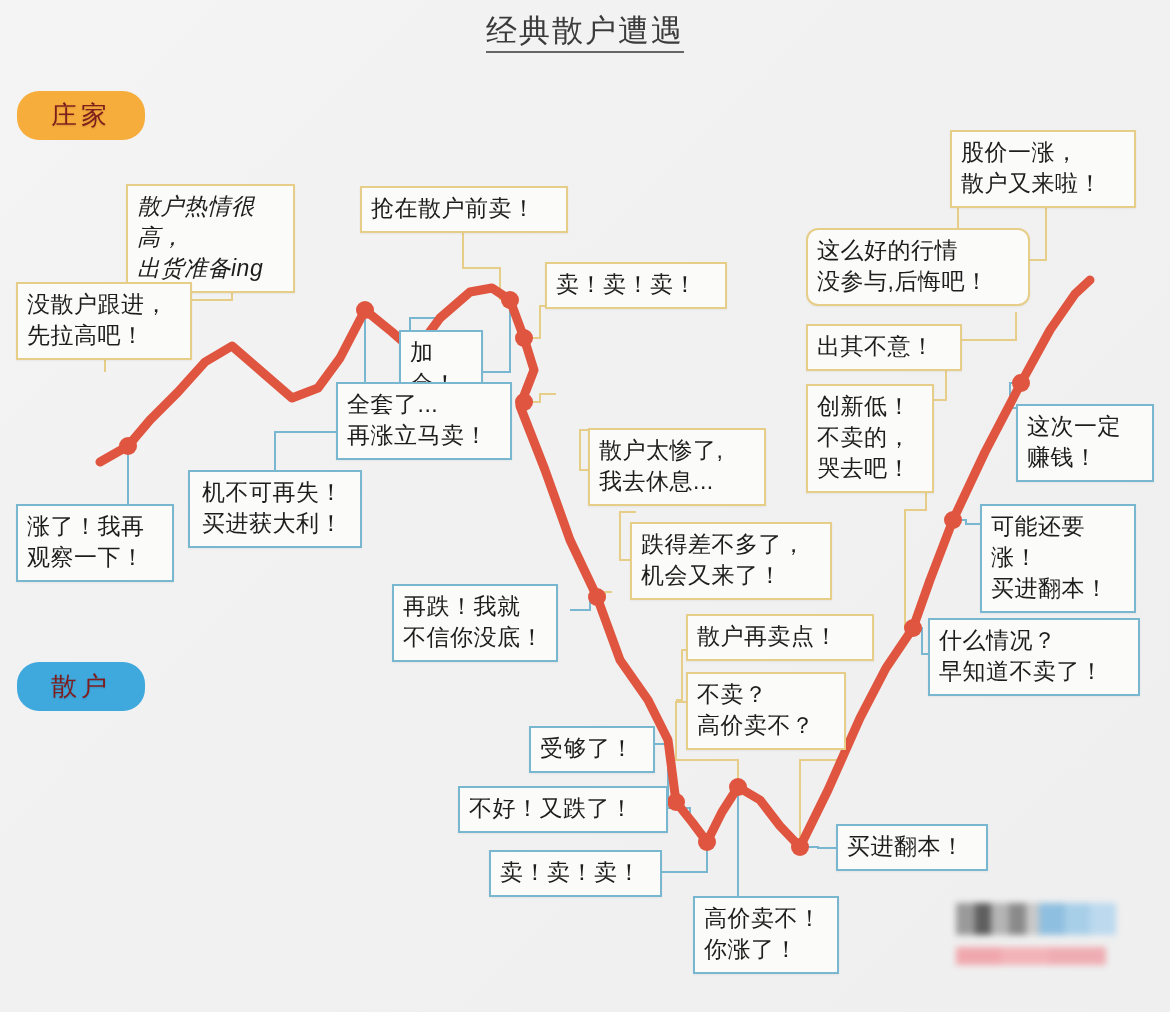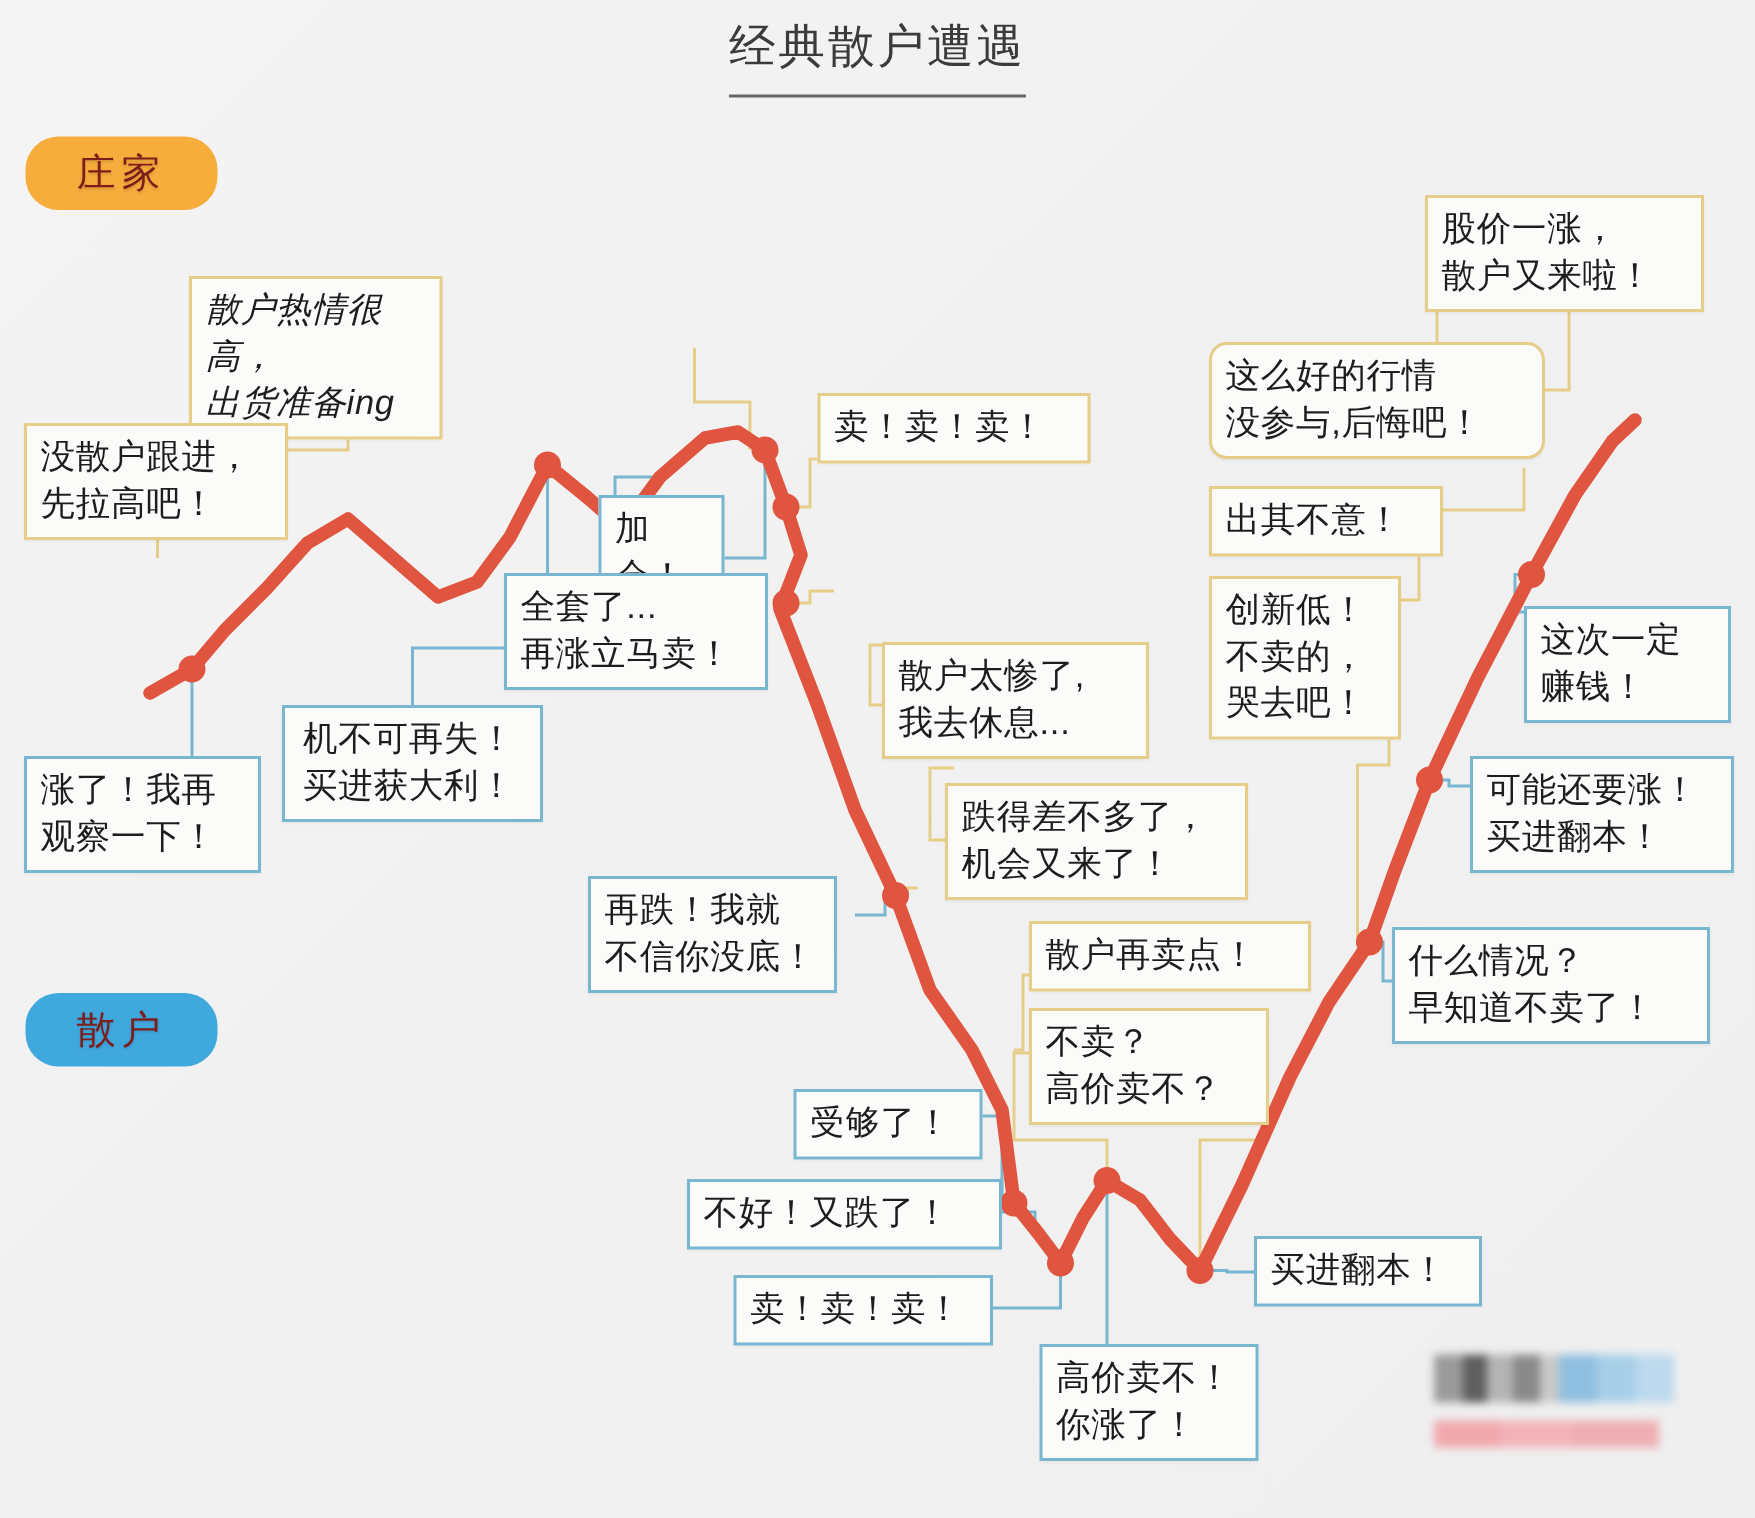--- a/index.html
+++ b/index.html
@@ -10,21 +10,21 @@
     position:relative;overflow:hidden;
   }
   #stage{position:absolute;left:0;top:0;width:1170px;height:1012px;
          background:linear-gradient(135deg,#f4f4f4 0%,#f1f1f1 45%,#efefef 100%);}
 
   
   .title{
     position:absolute;left:0;top:10px;width:1170px;text-align:center;
     font-size:31px;color:#3b3b3b;letter-spacing:2px;font-weight:400;
   }
-  .title span{border-bottom:2px solid #666;padding-bottom:15px;}
+  .title span{border-bottom:2px solid #666;padding-bottom:3px;}
 
   
   .badge{
     position:absolute;border-radius:22px;color:#7f1d1d;
     font-size:26px;letter-spacing:4px;text-align:center;
     display:flex;align-items:center;justify-content:center;
     text-shadow:0 1px 2px rgba(0,0,0,.15);
   }
   .badge.maker{left:17px;top:91px;width:128px;height:49px;background:#f7ad3c;}
   .badge.retail{left:17px;top:662px;width:128px;height:49px;background:#3fa8dd;}
@@ -119,20 +119,21 @@
         <circle cx="738" cy="787" r="9" fill="#e0553f"></circle>
         <circle cx="800" cy="847" r="9" fill="#e0553f"></circle>
         <circle cx="913" cy="628" r="9" fill="#e0553f"></circle>
         <circle cx="953" cy="520" r="9" fill="#e0553f"></circle>
         <circle cx="1021" cy="383" r="9" fill="#e0553f"></circle>
       </g>
   </svg>
 
   <div class="cal" style="left:126px;top:184px;width:169px;font-style:italic;">散户热情很高，
 出货准备ing</div>
+  <div class="cal" style="left:360px;top:186px;width:208px;">抢在散户前卖！</div>
   <div class="cal" style="left:16px;top:282px;width:176px;">没散户跟进，
 先拉高吧！</div>
   <div class="cal" style="left:545px;top:262px;width:182px;">卖！卖！卖！</div>
   <div class="cal" style="left:588px;top:428px;width:178px;">散户太惨了,
 我去休息...</div>
   <div class="cal" style="left:630px;top:522px;width:202px;">跌得差不多了，
 机会又来了！</div>
   <div class="cal" style="left:686px;top:614px;width:188px;">散户再卖点！</div>
   <div class="cal" style="left:686px;top:672px;width:160px;">不卖？
 高价卖不？</div>
@@ -155,21 +156,21 @@
   <div class="cal blue" style="left:392px;top:584px;width:166px;">再跌！我就
 不信你没底！</div>
   <div class="cal blue" style="left:529px;top:726px;width:126px;">受够了！</div>
   <div class="cal blue" style="left:458px;top:786px;width:210px;">不好！又跌了！</div>
   <div class="cal blue" style="left:489px;top:850px;width:173px;">卖！卖！卖！</div>
   <div class="cal blue" style="left:693px;top:896px;width:146px;">高价卖不！
 你涨了！</div>
   <div class="cal blue" style="left:836px;top:824px;width:152px;">买进翻本！</div>
   <div class="cal blue" style="left:928px;top:618px;width:212px;">什么情况？
 早知道不卖了！</div>
-  <div class="cal blue" style="left:980px;top:504px;width:176px;">可能还要涨！
+  <div class="cal blue" style="left:980px;top:504px;width:156px;">可能还要涨！
 买进翻本！</div>
   <div class="cal blue" style="left:1016px;top:404px;width:138px;">这次一定
 赚钱！</div>
 
   <div class="wm">
     <div class="r1"></div>
     <div class="r2"></div>
   </div>
 
 </div>

